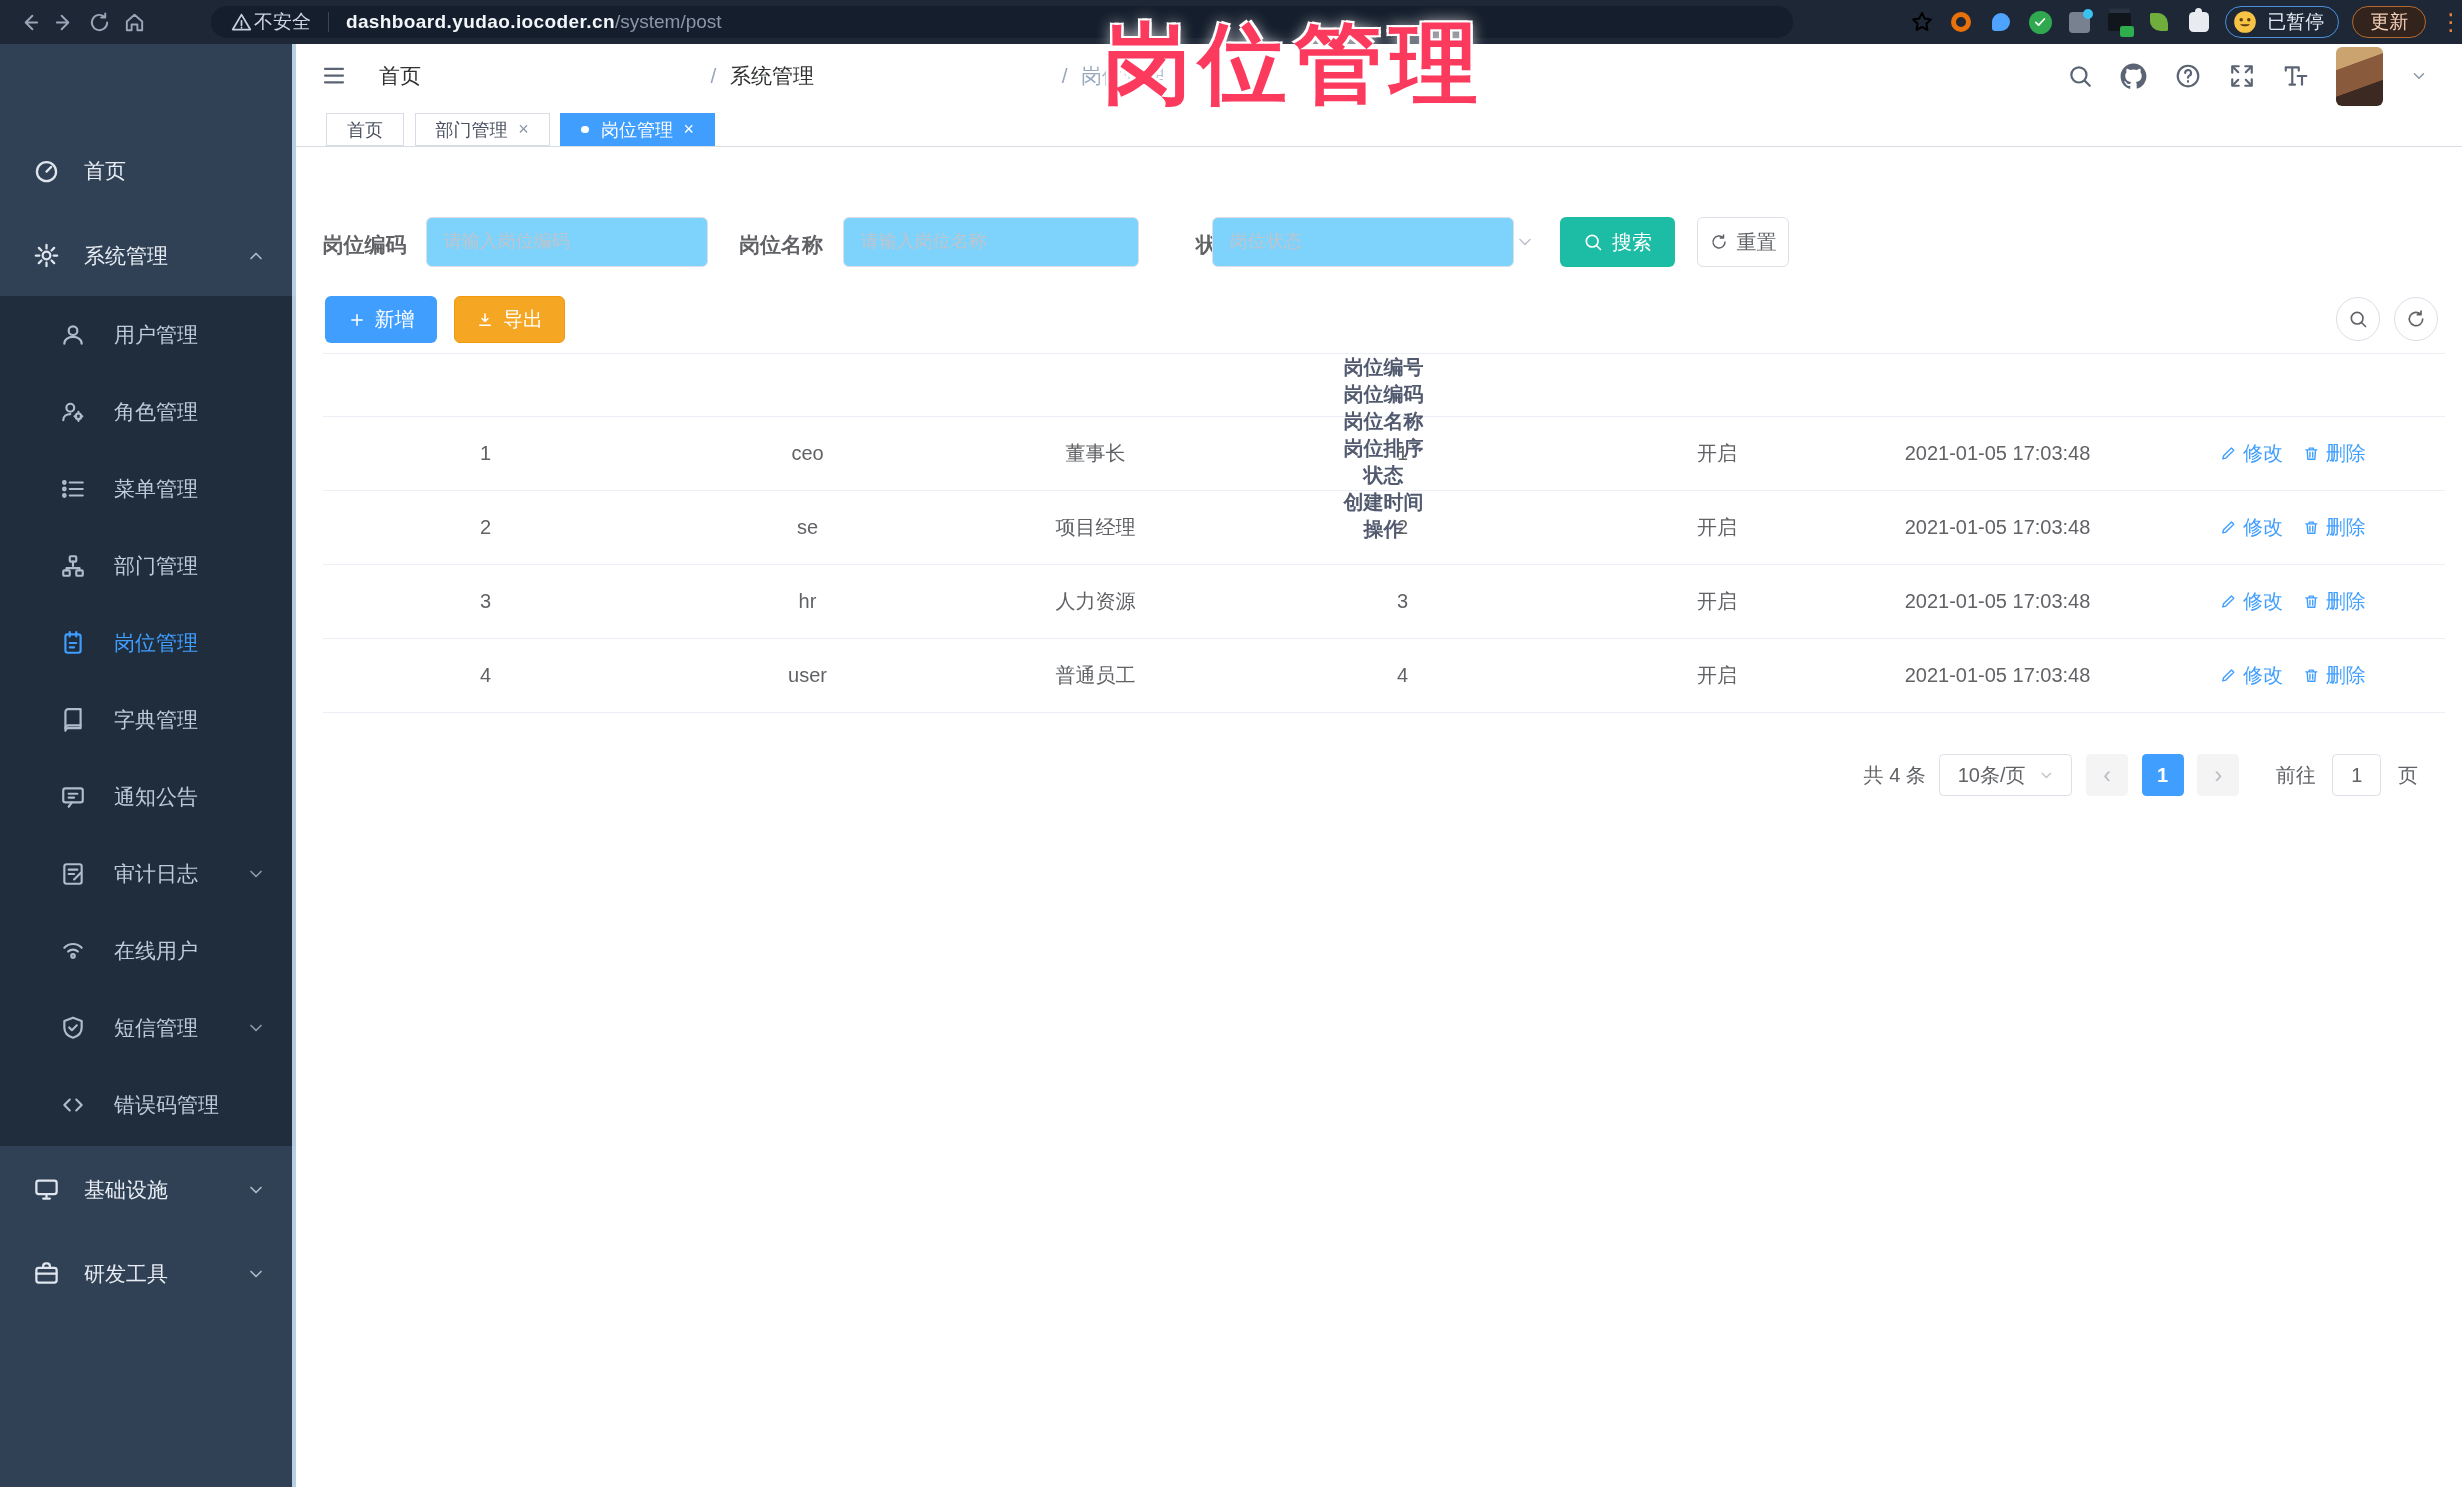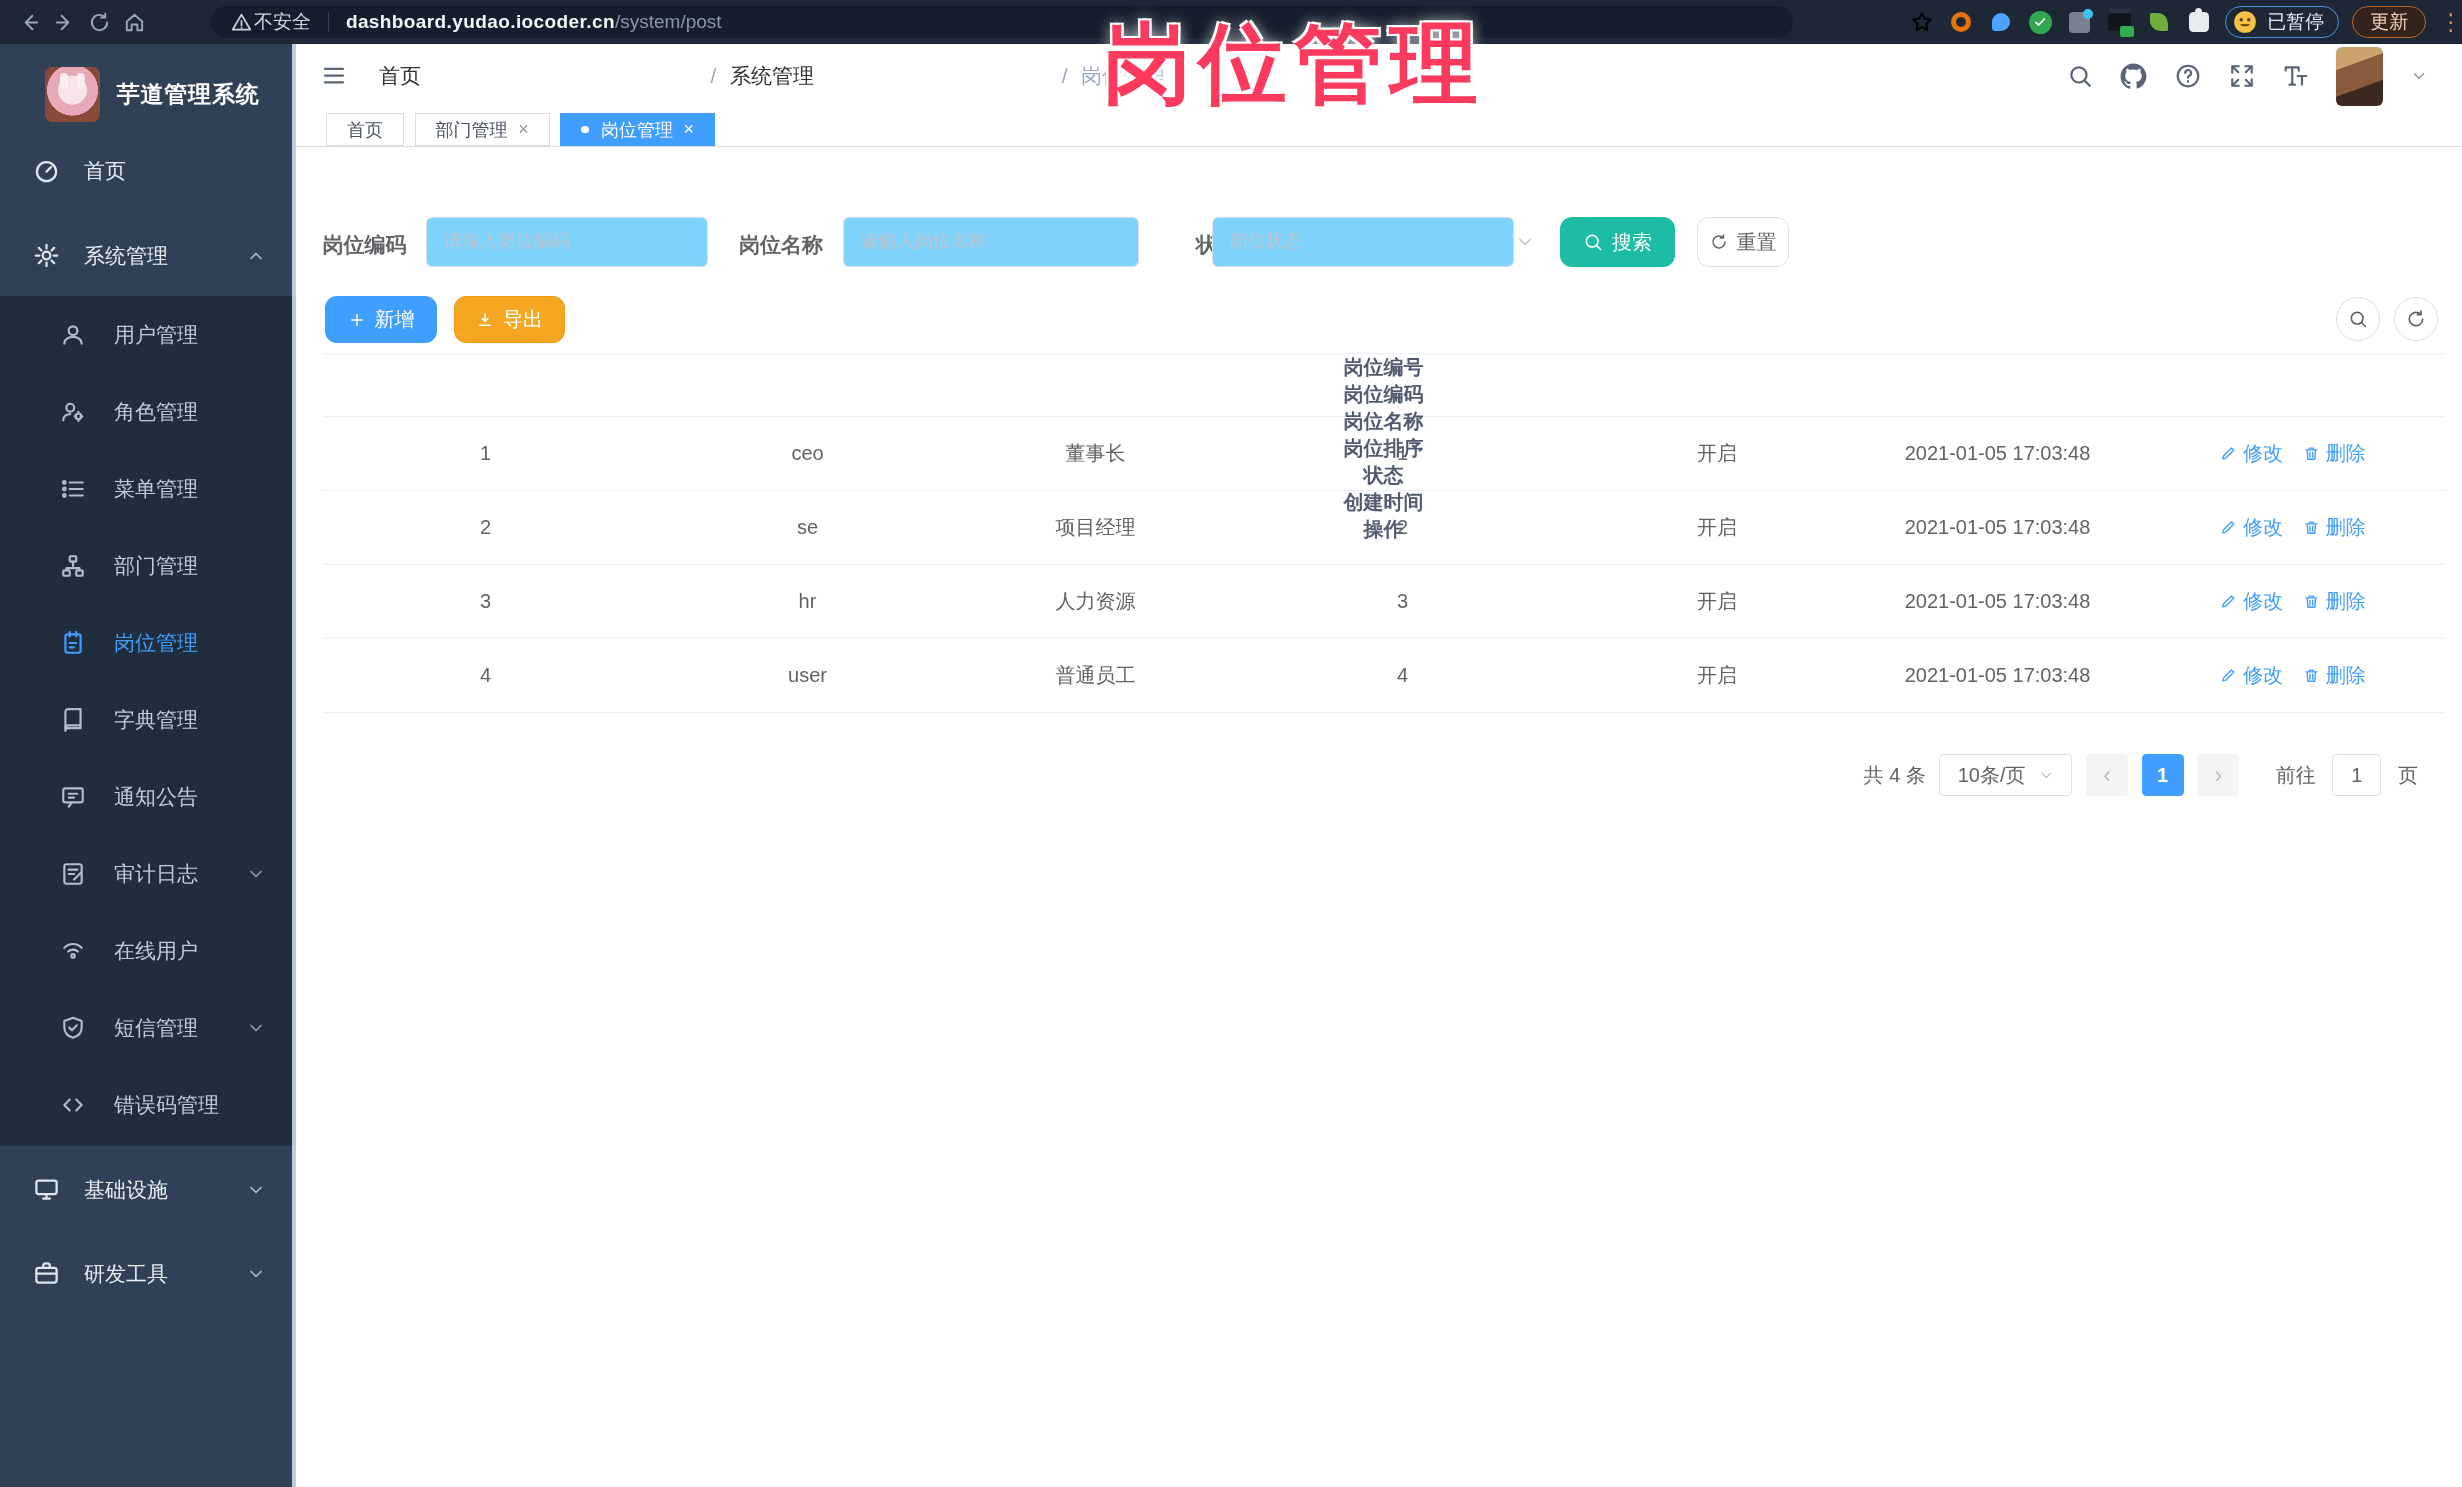--- a/index.html
+++ b/index.html
@@ -71,21 +71,21 @@
   .tab.active { background:#409EFF; border-color:#409EFF; color:#fff; }
   .tab.active .tab-close { color:#fff; }
   .tab.active::before { content:''; width:7.6px; height:7.6px; border-radius:50%; background:#fff; margin-right:1.5px; }
 
   
   .content { position:absolute; left:296px; top:147px; width:2167px; height:1341px; background:#fff; }
   .flabel { position:absolute; top:73px; height:50px; line-height:50px; font-size:21px; font-weight:700; color:#606266; }
   .finput { position:absolute; top:70px; height:50px; border:0.8px solid #dcdfe6; border-radius:6px; background:#7dd3fc; font-size:18px; color:#606266; padding:0 16.7px; outline:none; font-family:Liberation Mono, monospace; }
   .finput::placeholder { color:#c0c4cc; }
   .fselect-caret { position:absolute; top:85px; color:#c0c4cc; }
-  .btn { position:absolute; display:flex; align-items:center; justify-content:center; gap:9px; border-radius:12px; font-size:20px; cursor:pointer; border:0.8px solid transparent; }
+  .btn { position:absolute; display:flex; align-items:center; justify-content:center; gap:9px; border-radius:6px; font-size:20px; cursor:pointer; border:0.8px solid transparent; }
   .btn-search { left:1264px; top:70px; width:115px; height:50px; background:#1cbca5; color:#fff; }
   .btn-reset { left:1401px; top:70px; width:92px; height:50px; background:#fff; border-color:#dcdfe6; color:#606266; }
   .btn-add { left:29px; top:149px; width:112px; height:47px; background:#409EFF; color:#fff; }
   .btn-export { left:158px; top:149px; width:111px; height:47px; background:#f5a623; border-color:#ef9a0f; color:#fff; }
   .circ-btn { position:absolute; top:150px; width:44px; height:44px; border:0.8px solid #dcdfe6; border-radius:50%; background:#fff; color:#606266; display:flex; align-items:center; justify-content:center; cursor:pointer; }
 
   .tbl { position:absolute; left:26.5px; top:206px; width:2122px; }
   .tr { display:flex; align-items:center; border-bottom:0.8px solid #ebeef5; }
   .tr.thead { height:64px; border-top:0.8px solid #ebeef5;flex-direction:column; }
   .tr.tbody { height:74px; }
@@ -184,24 +184,20 @@
         <span>已暂停</span>
       </div>
       <div class="pill-update">
         <span>更新</span>
       </div>
       <div class="kebab">⋮</div>
     </div>
   </div>
 
   <aside class="sidebar">
-    <div class="logo-row">
-      <div class="logo-img"></div>
-      <div class="logo-title">芋道管理系统</div>
-    </div>
 
     <div class="si" style="top:88px">
       <span class="si-ic">
           <svg class="ic" width="27" height="27" viewBox="0 0 24 24">
             <circle cx="12" cy="13" r="8.5"></circle>
             <path d="M12 13l4.2-4.2"></path>
           </svg>
         </span>
       <span class="si-label">首页</span>
     </div>

